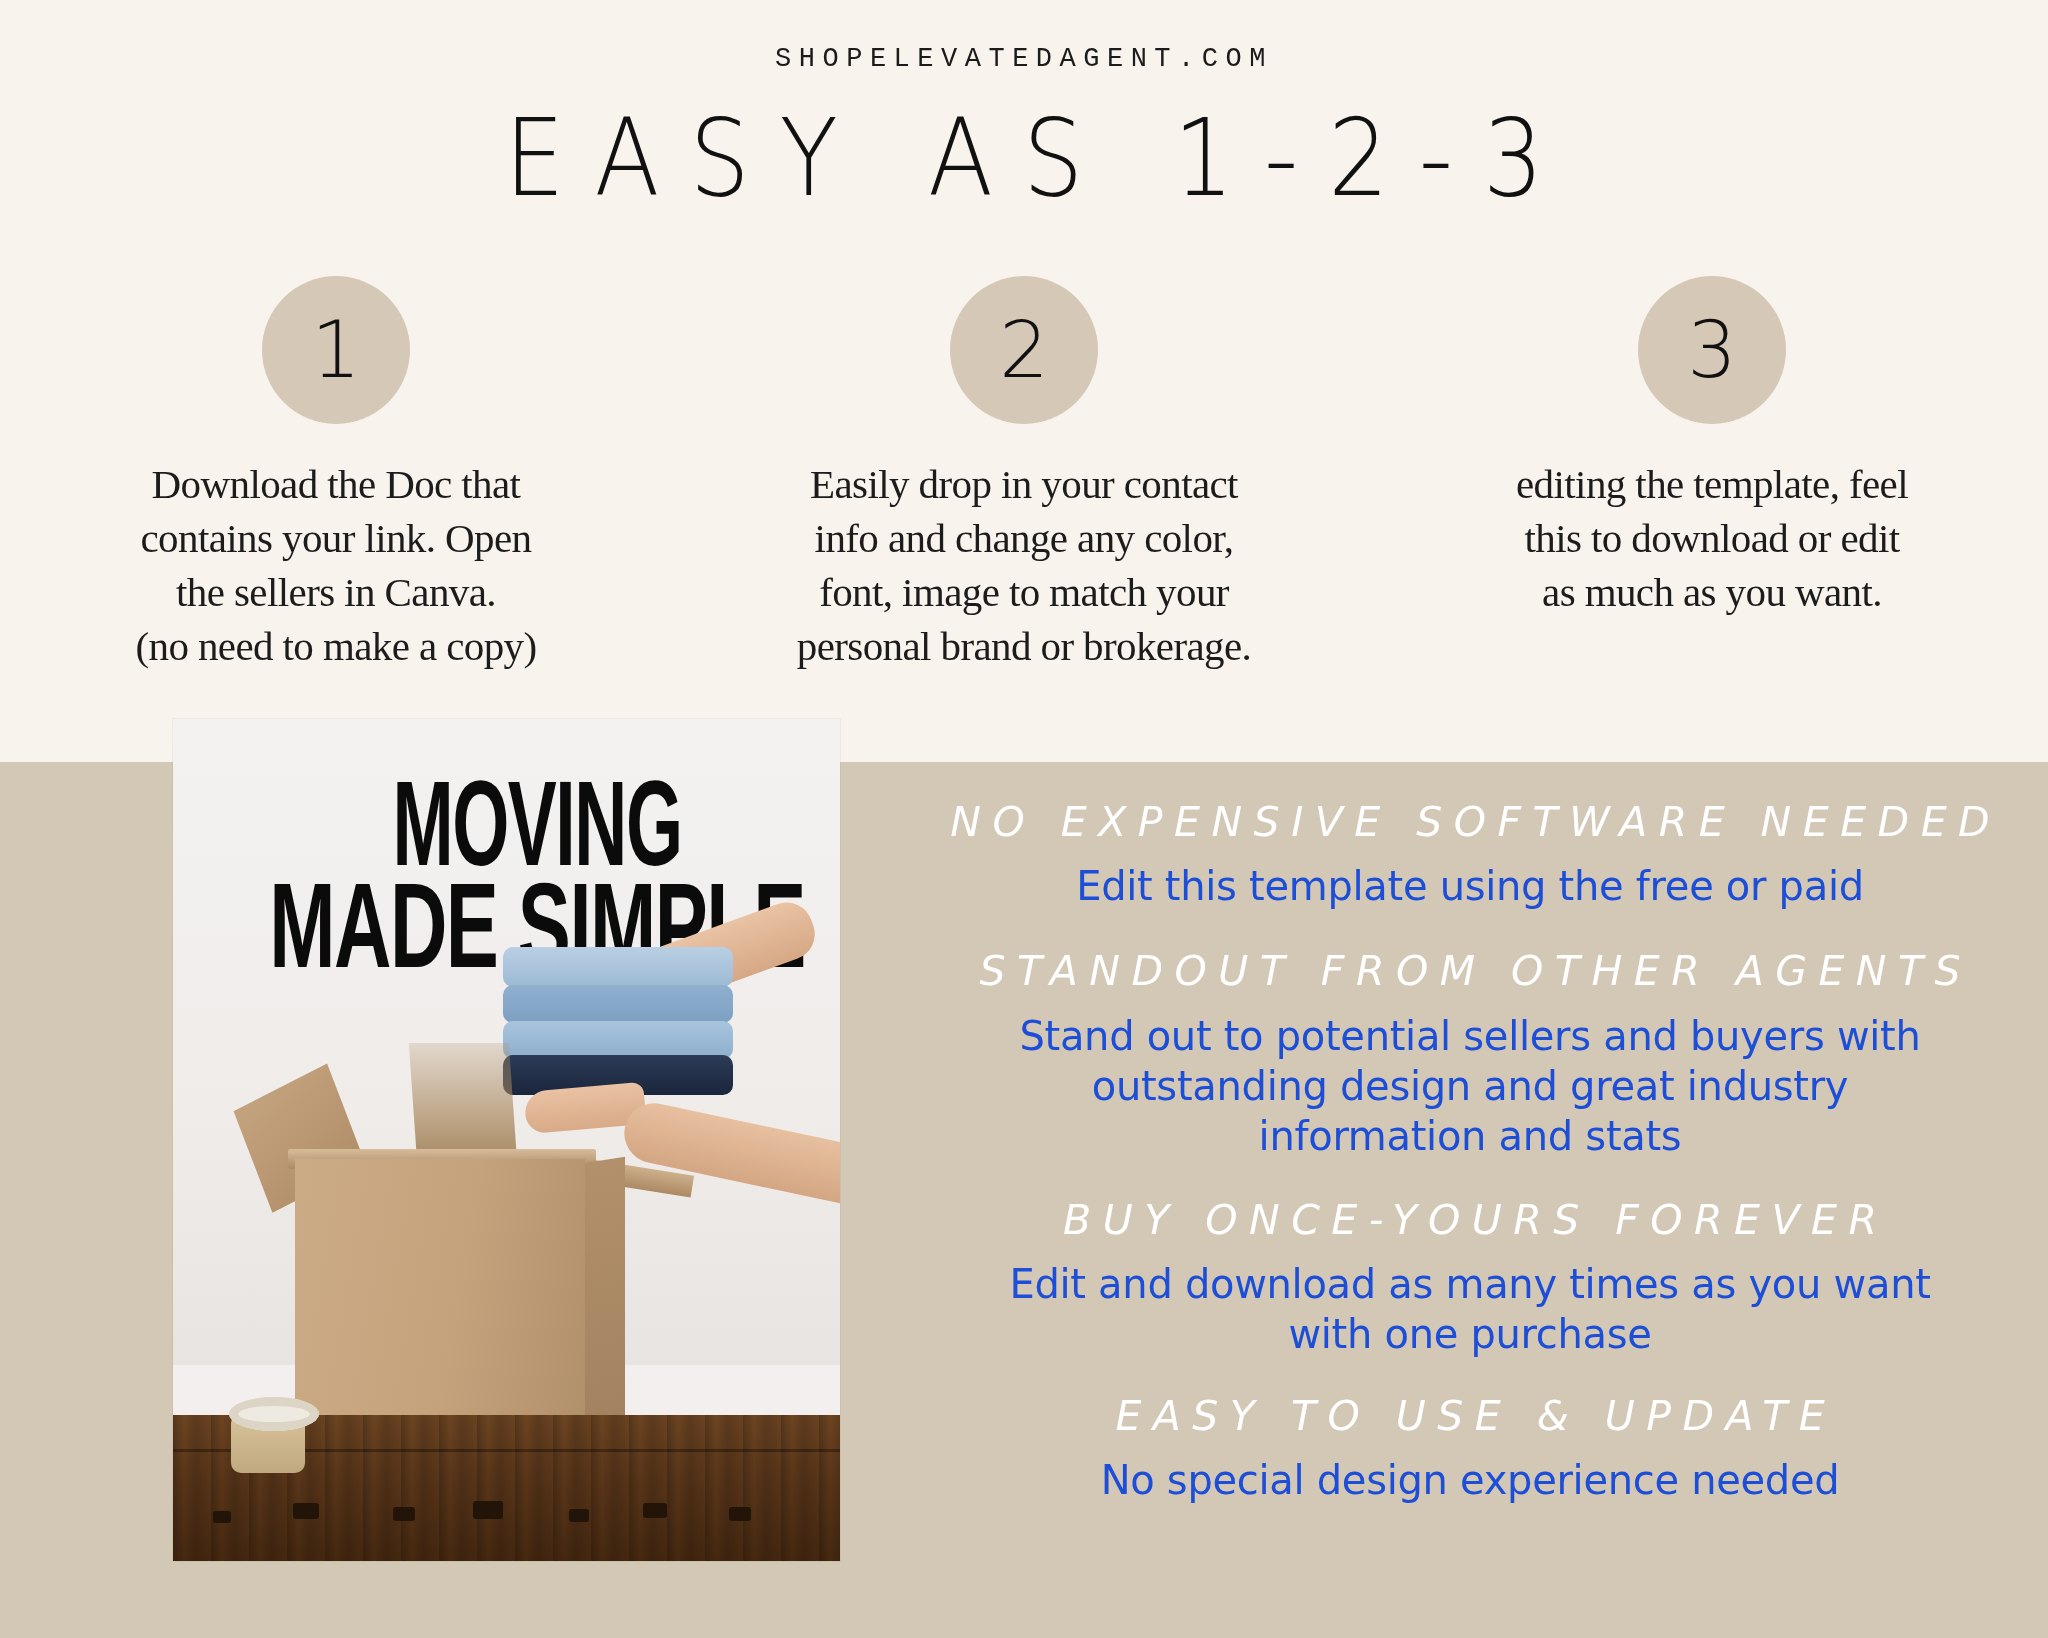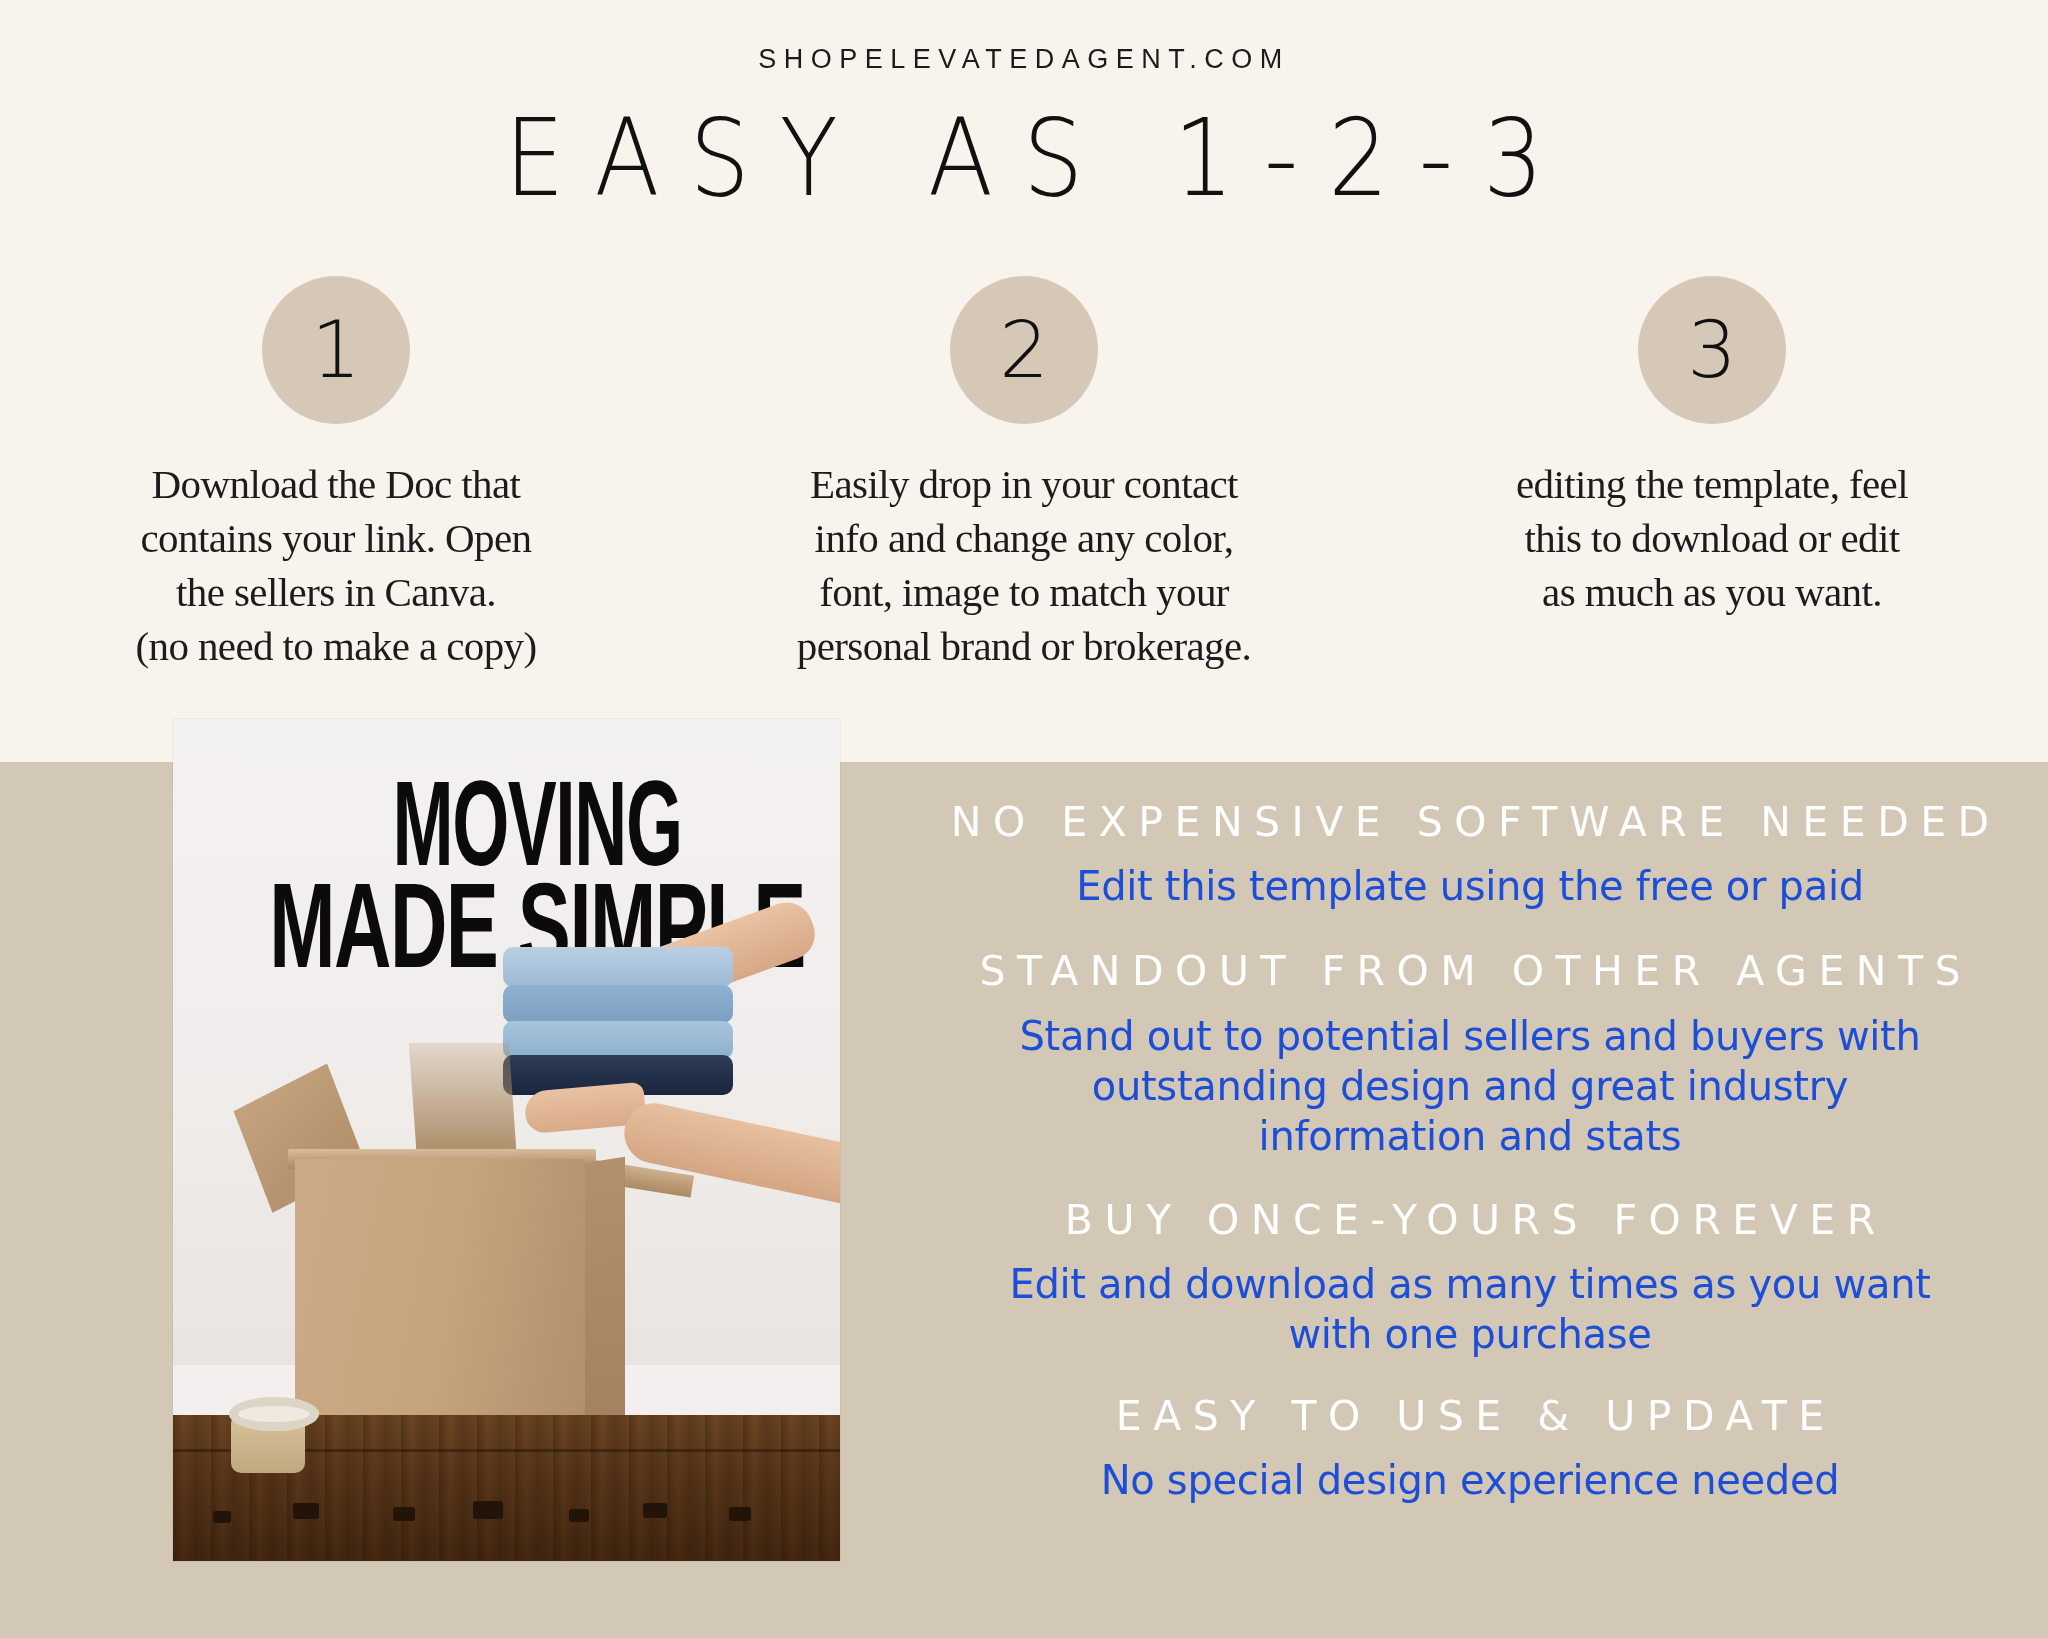--- a/index.html
+++ b/index.html
@@ -36,21 +36,21 @@
   .site-url {
     position: absolute;
     left: 0;
     top: 44px;
     width: 2048px;
     text-align: center;
     font-size: 27px;
     letter-spacing: 7.5px;
     color: #1b1b1b;
     font-weight: 400;
-    font-family: Liberation Sans, sans-serif;
+    font-family: Liberation Mono, monospace;
   }
 
   
   .main-title {
     position: absolute;
     left: 0;
     top: 96px;
     width: 2048px;
     text-align: center;
     font-size: 95px;
@@ -307,20 +307,21 @@
   }
   .feature { text-align: center; }
   .feature-title {
     color: #ffffff;
     font-size: 41px;
     letter-spacing: 11.5px;
     text-indent: 11.5px;
     font-weight: 400;
     font-family: "DejaVu Sans", sans-serif;
     line-height: 1.1;
+    font-style: italic;
   }
   .feature-body {
     color: #1d4ed8;
     font-size: 40px;
     line-height: 1.26;
     margin-top: 16px;
     font-weight: 400;
     font-family: "DejaVu Sans", sans-serif;
     letter-spacing: -0.3px;
   }

